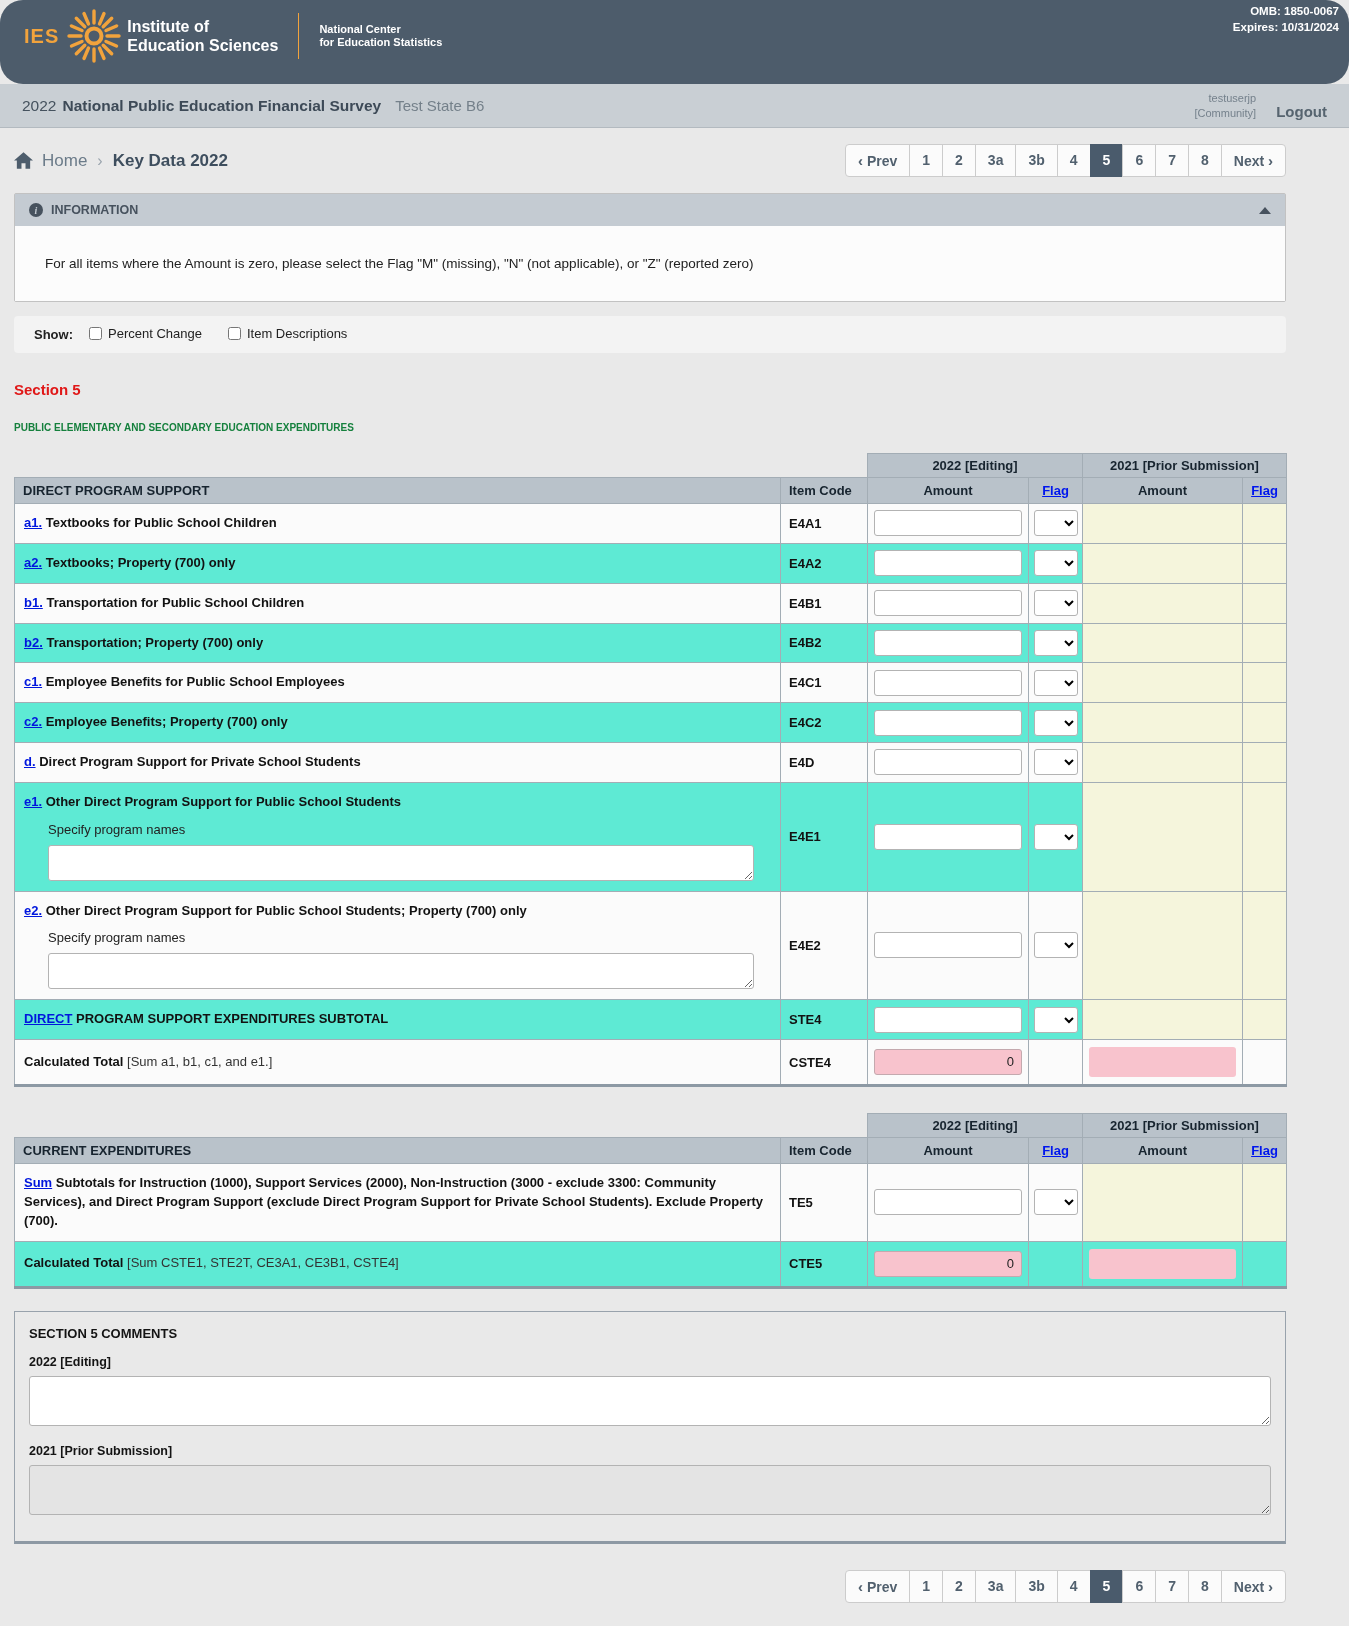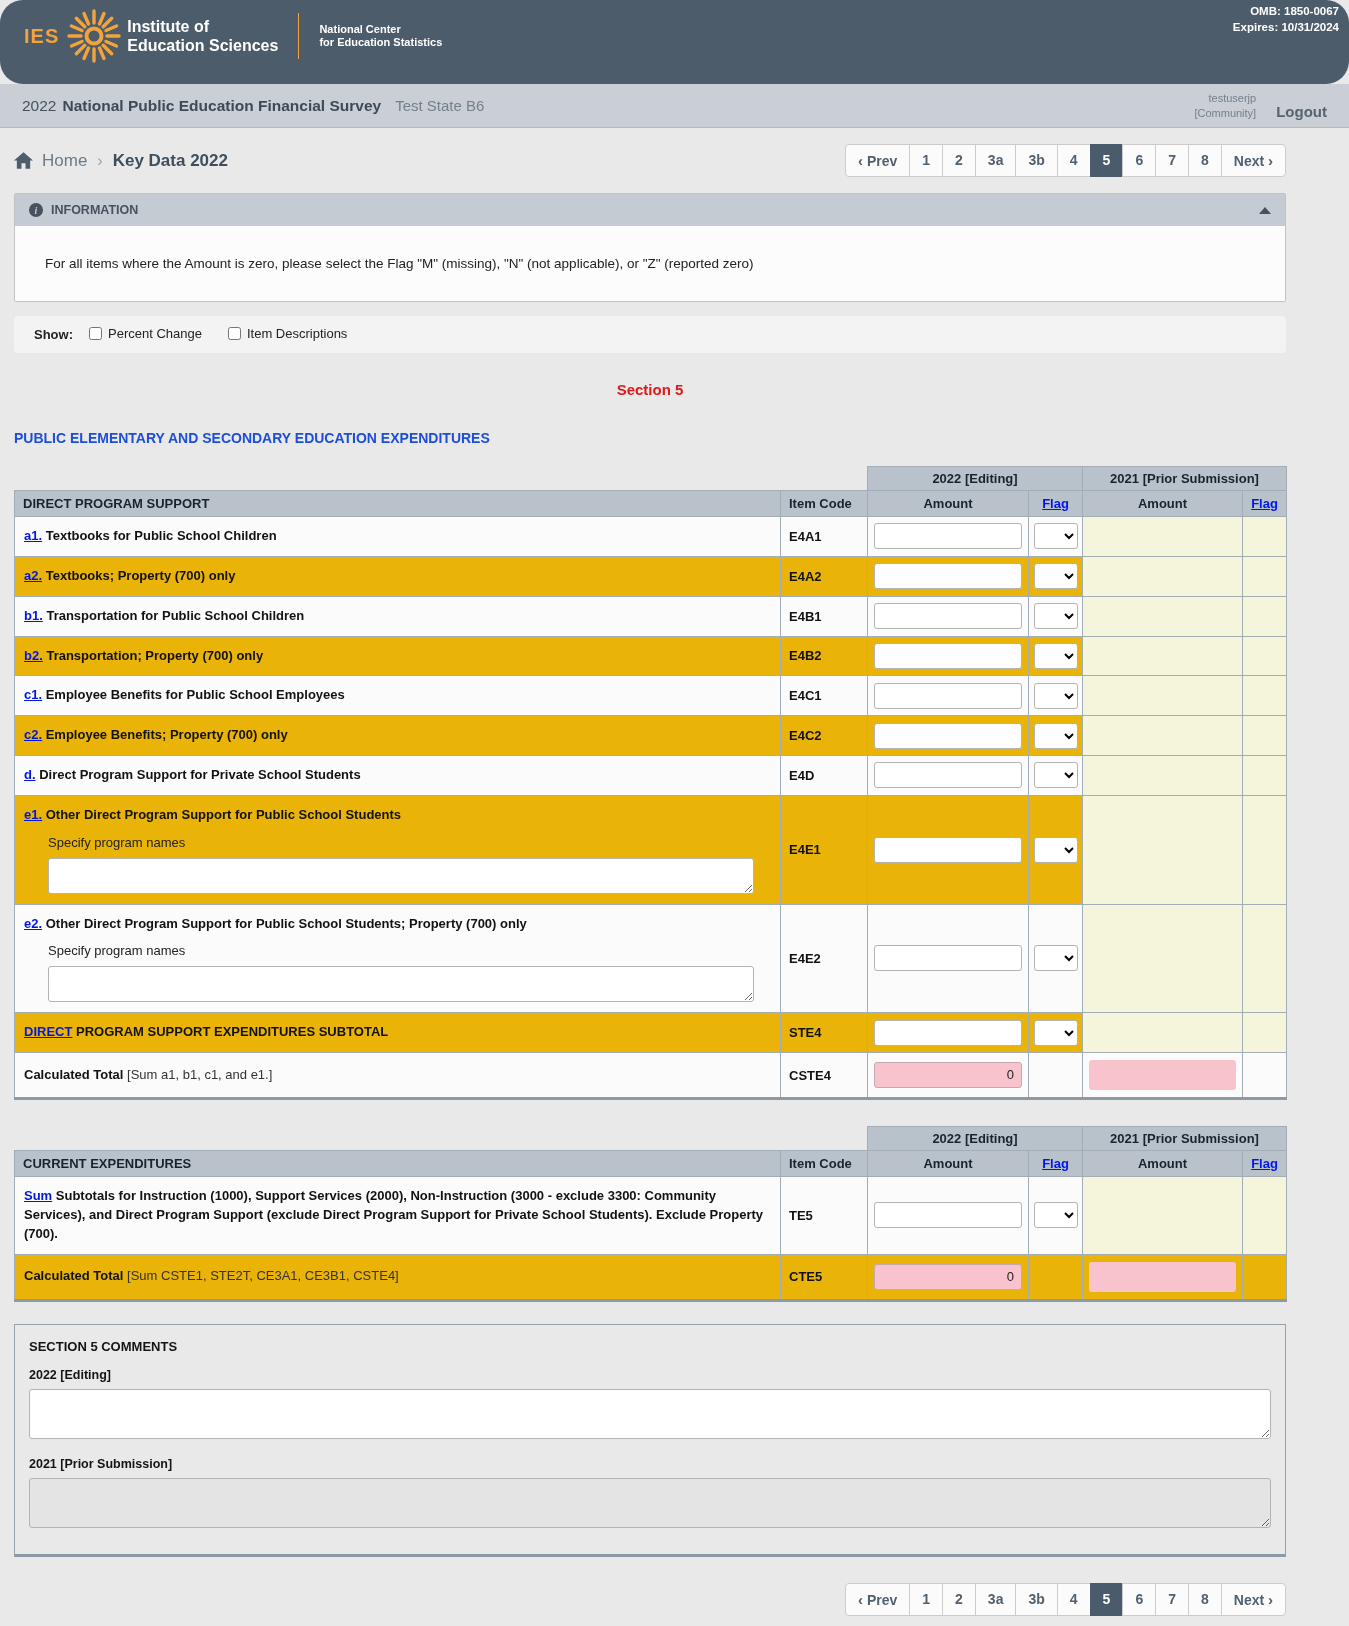--- a/index.html
+++ b/index.html
@@ -76,34 +76,34 @@
   }
   .info-body { background: #fcfcfc; padding: 30px; font-size: 13.5px; color: #222; }
   
   .showbar {
     background: #f3f3f3; border-radius: 4px; margin-top: 14px;
     padding: 10px 20px; display: flex; align-items: center; font-size: 13px;
   }
   .show-lbl { font-weight: bold; margin-right: 16px; }
   .chk { display: inline-flex; align-items: center; gap: 6px; margin-right: 26px; cursor: pointer; }
   
-  .section-title { color: #e01818; font-size: 15px; font-weight: bold; margin-top: 28px; text-align: center; }
-  .section-sub { color: #1d4ed8; font-size: 14px; font-weight: bold; margin-top: 32px; }
+  .section-title { color: #e01818; font-size: 15px; font-weight: bold; margin-top: 28px; }
+  .section-sub { color: #15803d; font-size: 10px; font-weight: bold; margin-top: 24px; }
   
   table.grid { border-collapse: collapse; width: 1272px; margin-top: 20px; table-layout: fixed; }
   table.grid.t2 { margin-top: 26px; }
   .grid th, .grid td { border: 1px solid #a3adb5; font-size: 13px; vertical-align: middle; }
   .grid .ghost { border: none; background: transparent; }
   .grid thead th { background: #b9c2ca; color: #17242f; font-weight: bold; padding: 5px 8px; }
   .grid thead .group-row th { text-align: center; padding: 4px; }
   .grid thead .t-label { text-align: left; }
   .grid thead .th-amt { text-align: center; }
   .grid thead a { color: #0016ee; text-decoration: underline; cursor: pointer; }
   .grid tbody tr { background: #fbfbfb; }
-  .grid tbody tr.alt { background: #eab308; }
+  .grid tbody tr.alt { background: #5eead4; }
   .lbl-cell { padding: 10px 9px; color: #121212; font-weight: bold; line-height: 1.45; }
   .rlink { color: #0016dd; font-weight: bold; text-decoration: underline; cursor: pointer; }
   .note { font-weight: normal; color: #333; }
   .code-cell { padding: 6px 8px; font-weight: bold; color: #121212; }
   .amt-cell { text-align: center; padding: 5px 4px; }
   .flag-cell { text-align: center; padding: 5px 3px; }
   .beige { background: #f5f5dc; }
   .amt-input {
     width: 148px; height: 26px; border: 1px solid #b3b3b3; border-radius: 3px;
     padding: 0 6px; font-size: 13px; background: #fff;

